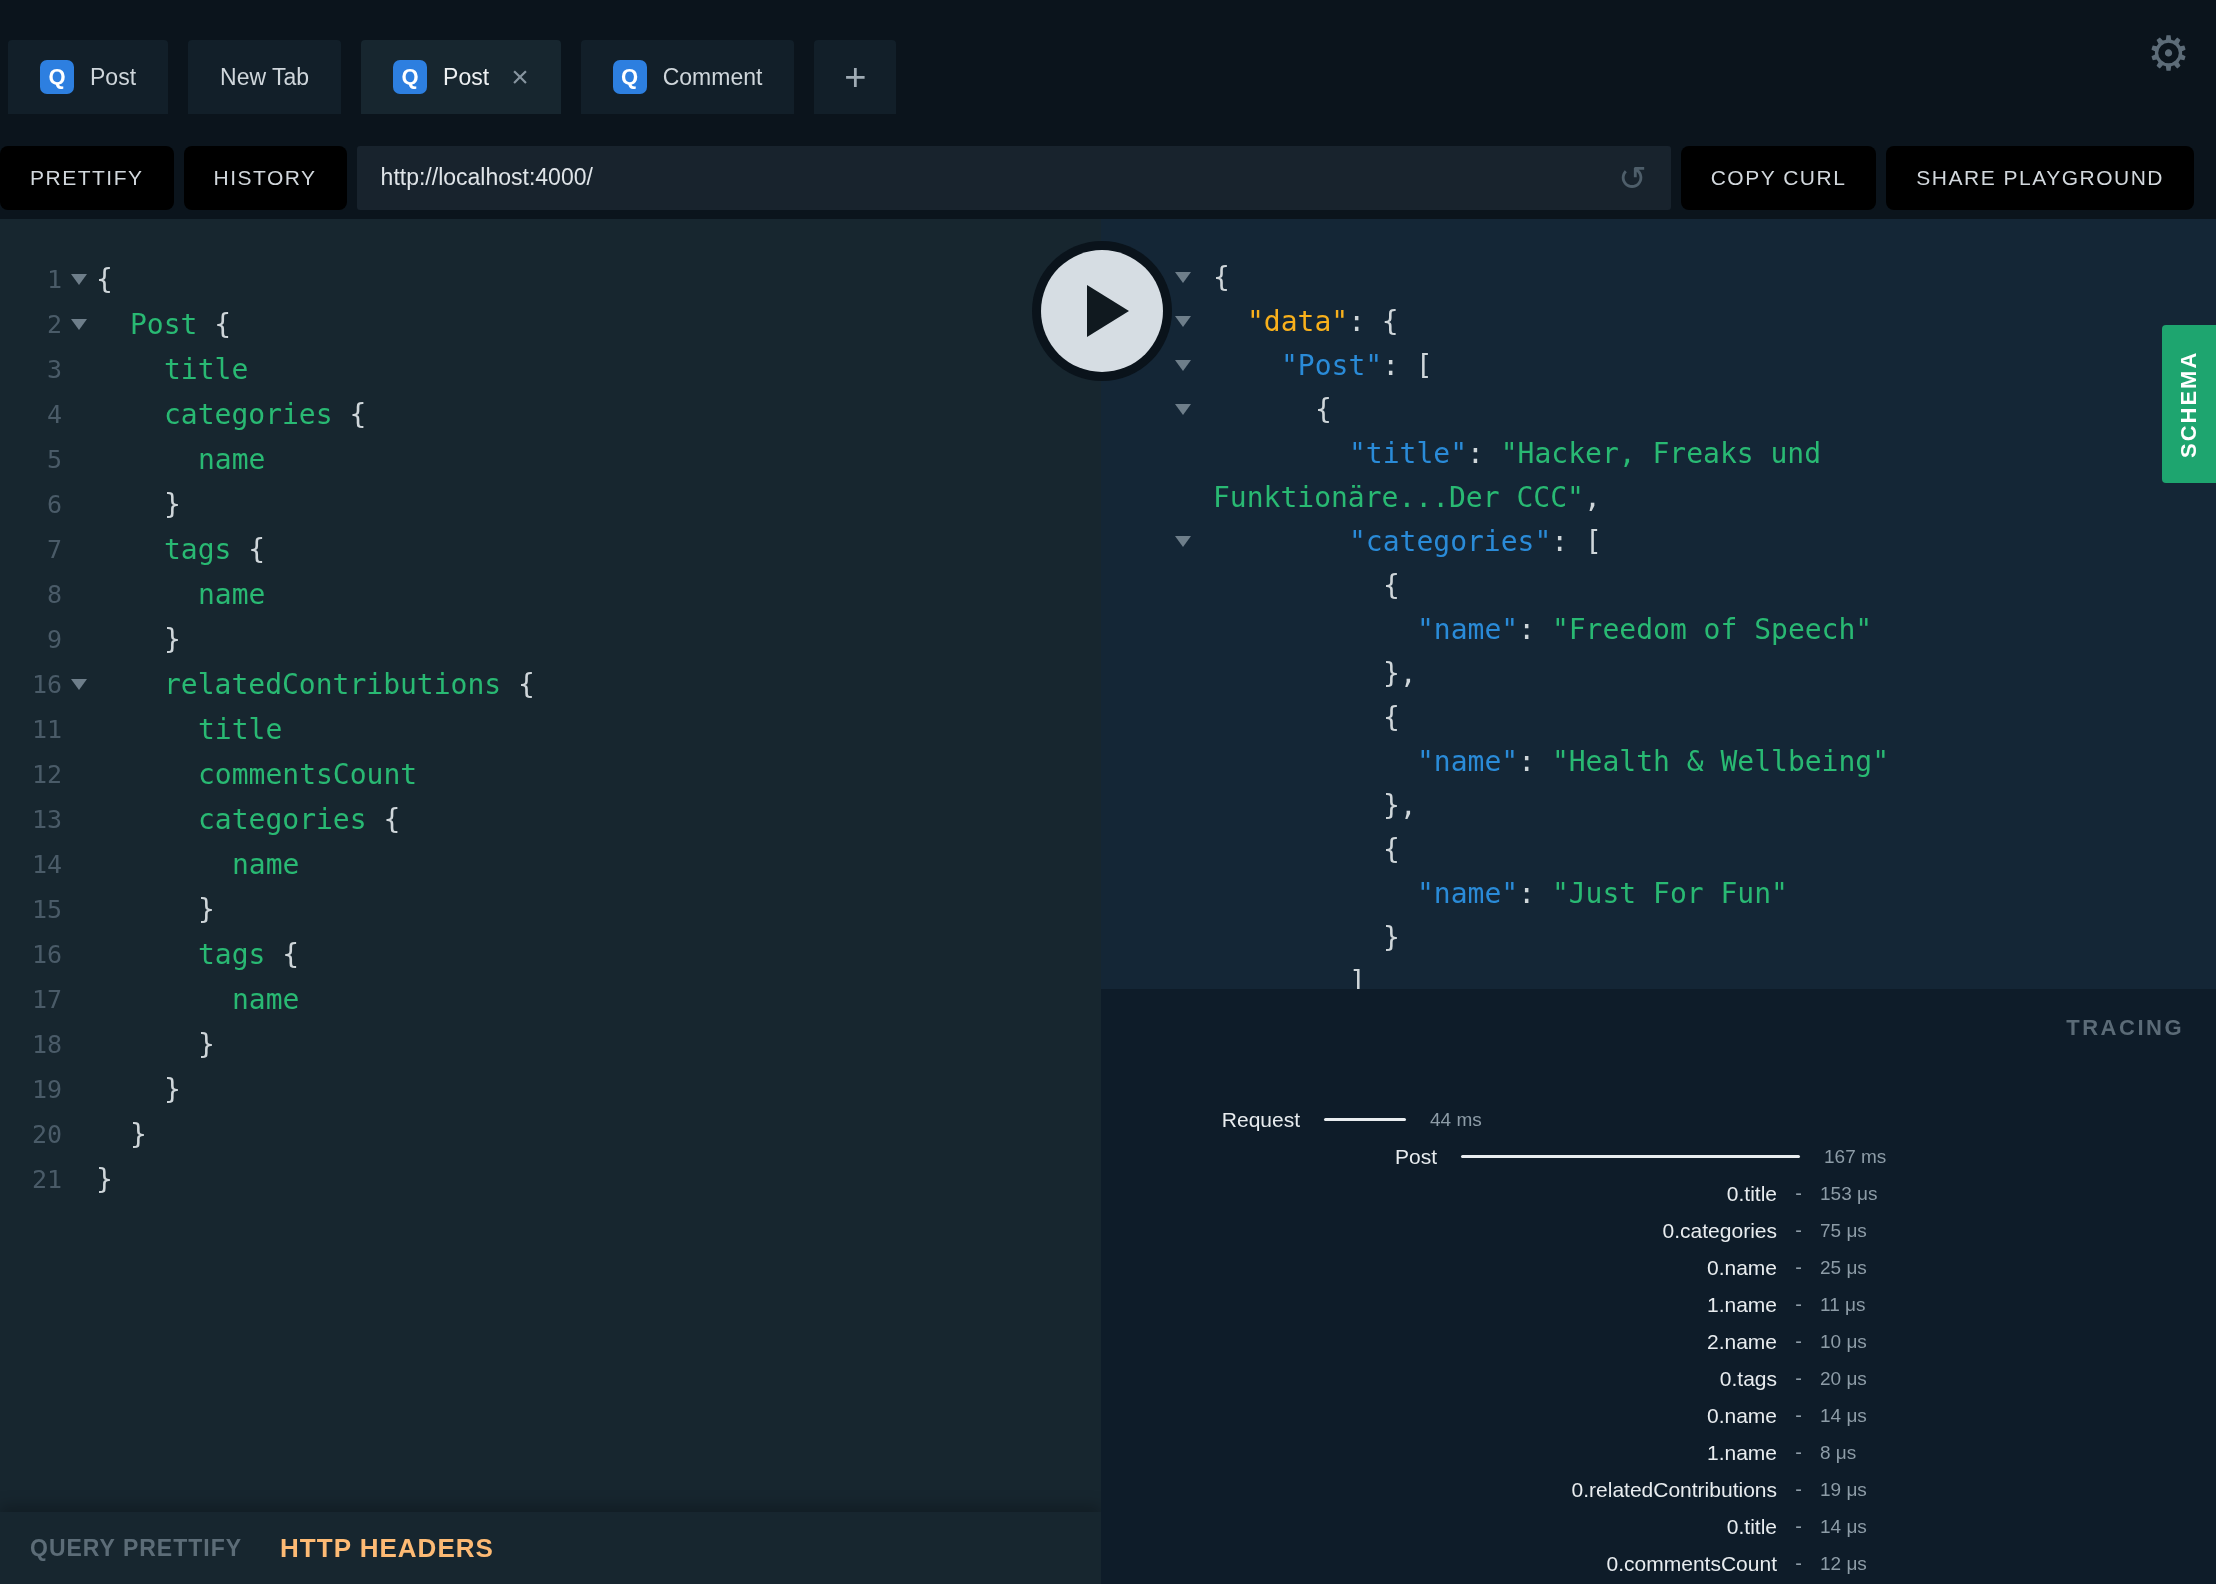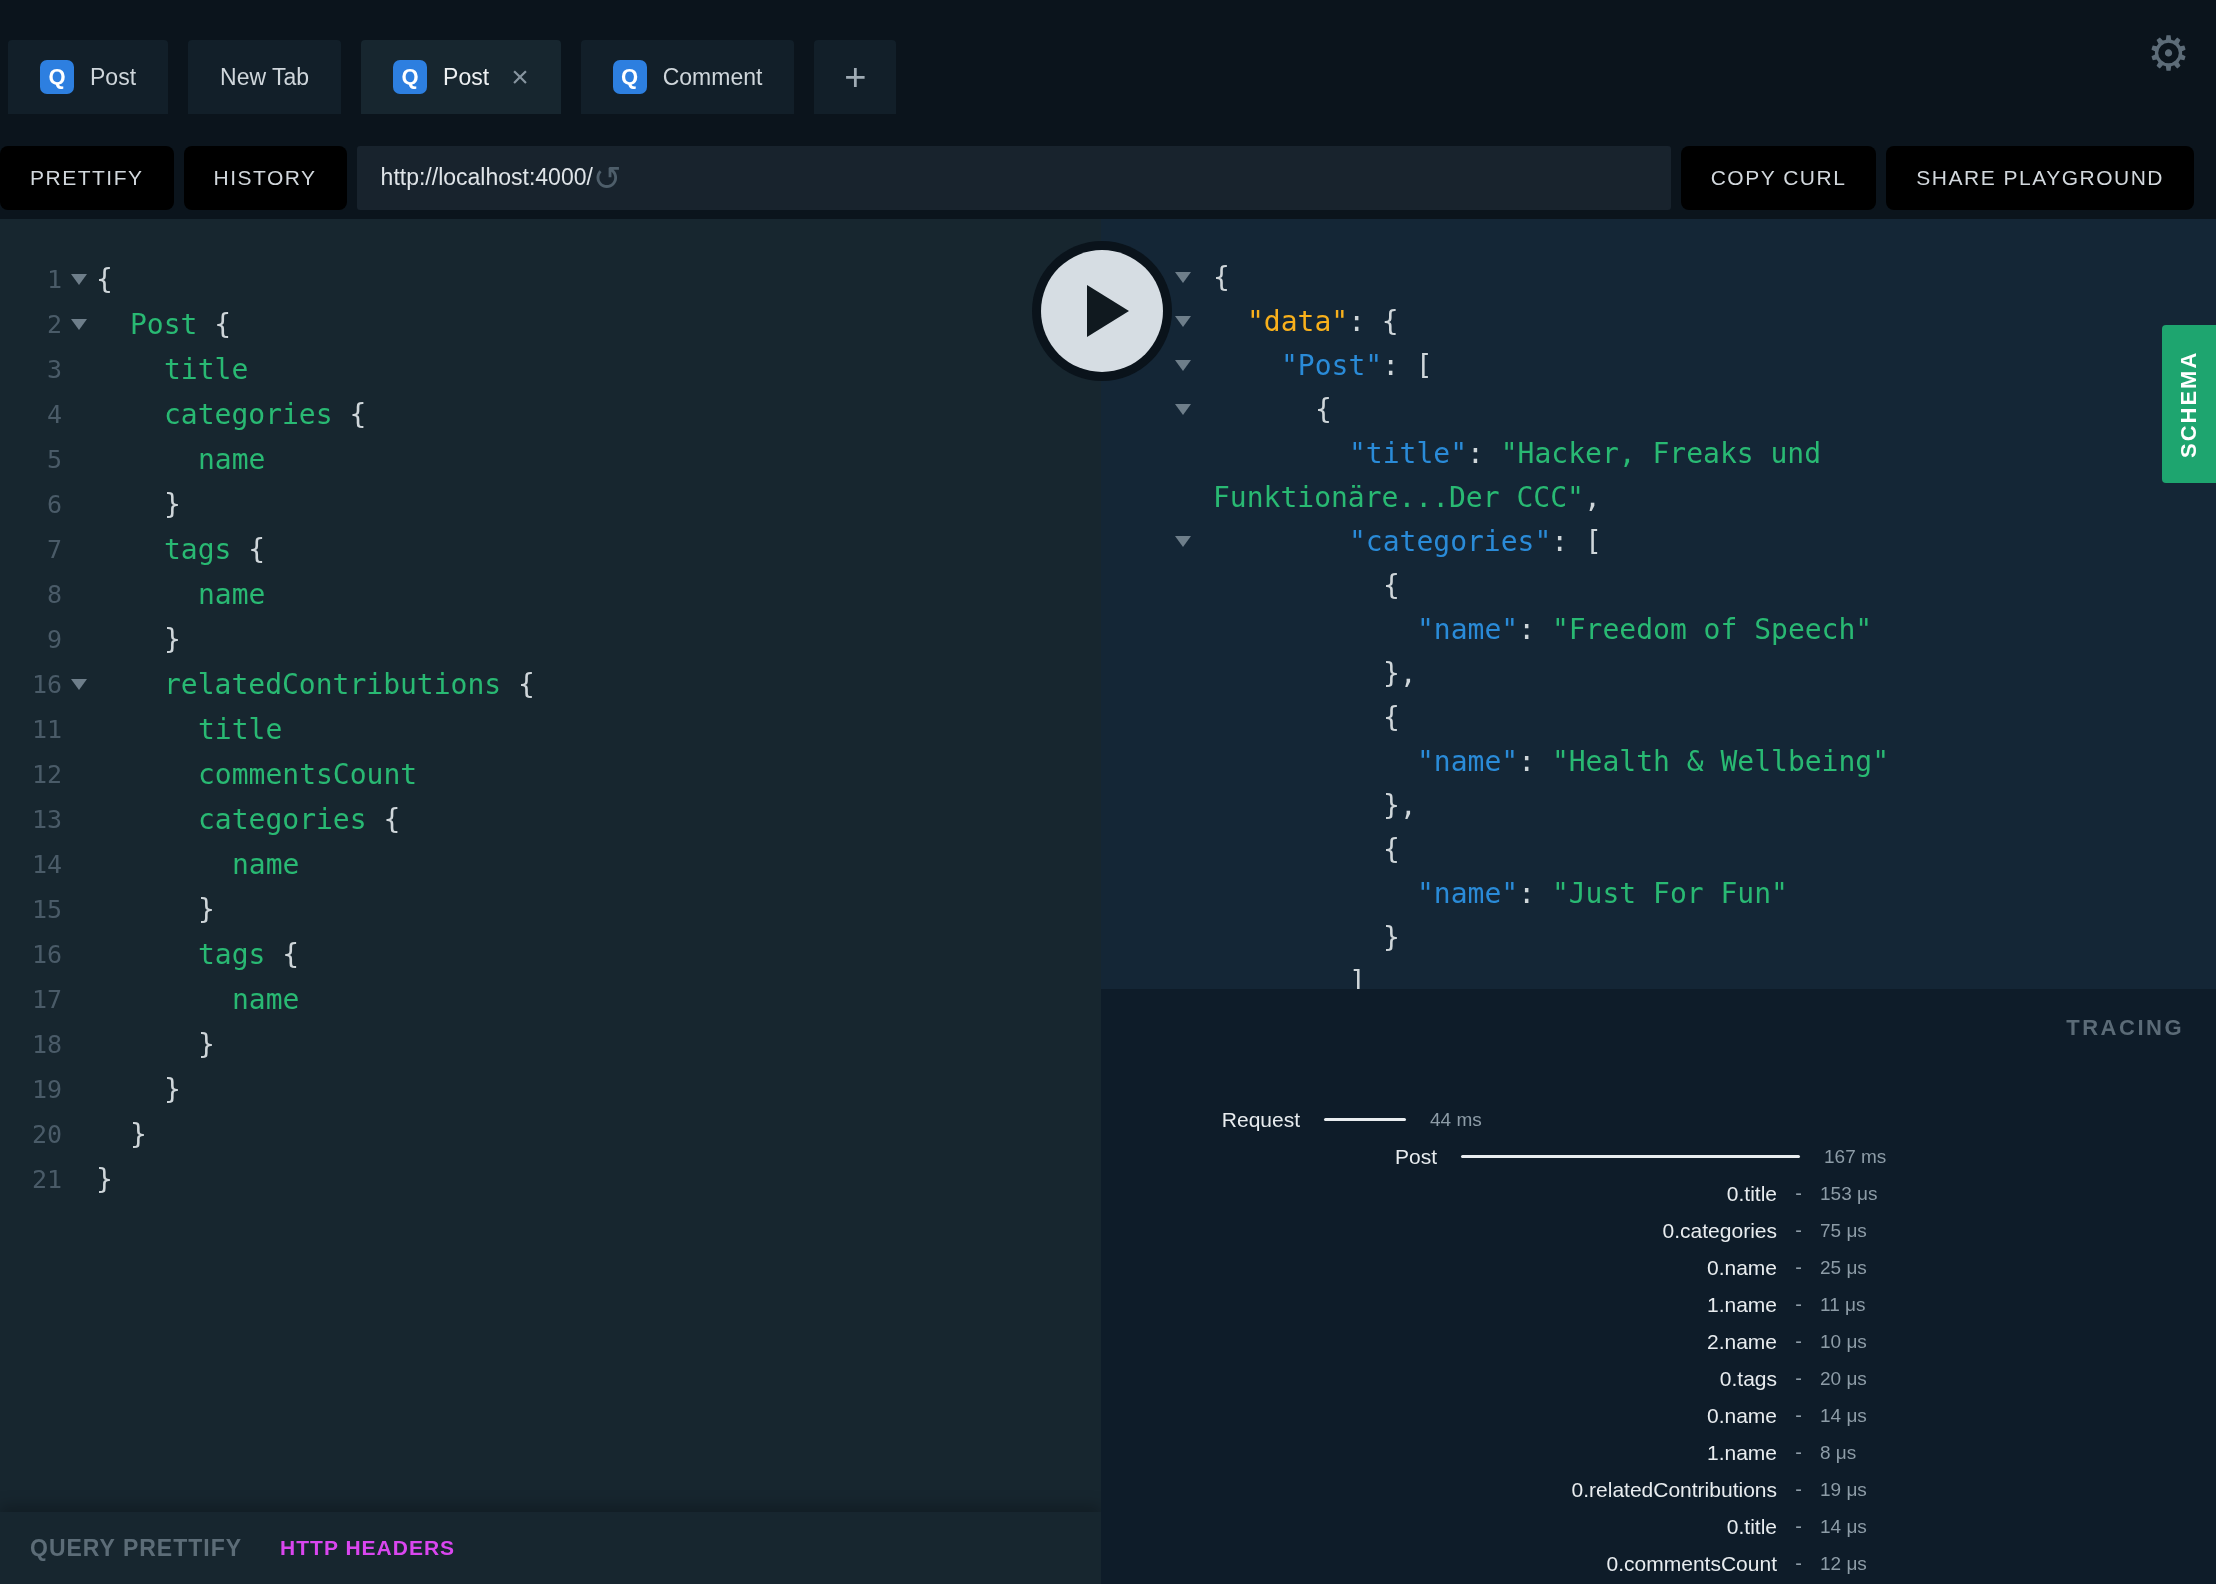--- a/index.html
+++ b/index.html
@@ -17,41 +17,41 @@
   .tab { height: 74px; background: #121f29; display: flex; align-items: center; padding: 0 32px; margin-right: 20px; border-radius: 4px 4px 0 0; color: #cfd6db; font-size: 23px; cursor: pointer; }
   .tab.active { background: #17262f; color: #eef1f3; }
   .badge { width: 34px; height: 34px; border-radius: 7px; background: #2d7fe0; color: #ffffff; font-weight: bold; font-size: 22px; display: flex; align-items: center; justify-content: center; margin-right: 16px; flex: none; }
   .close { margin-left: 22px; color: #8795a0; font-size: 30px; line-height: 1; }
   .newtab { height: 74px; width: 82px; background: #121f29; color: #9fabb4; font-size: 38px; border: none; border-radius: 4px 4px 0 0; cursor: pointer; font-family: inherit; }
   .gear { position: absolute; right: 26px; top: 30px; font-size: 48px; color: #5d6c78; cursor: pointer; line-height: 1; }
 
   
   .toolbar { height: 83px; background: #0b141c; display: flex; align-items: center; gap: 10px; padding-right: 22px; flex: none; }
   .tbtn { height: 64px; background: #000000; border: none; border-radius: 8px; color: #d2d8dd; font-size: 21px; letter-spacing: 1.5px; padding: 0 30px; font-family: inherit; cursor: pointer; flex: none; }
-  .urlbox { flex: 1; height: 64px; background: #18232d; border-radius: 3px; display: flex; align-items: center; justify-content: flex-start; padding: 0 24px; color: #dfe4e8; font-size: 23px; min-width: 0; }
+  .urlbox { flex: 1; height: 64px; background: #18232d; border-radius: 3px; display: flex; align-items: center; justify-content: space-between; padding: 0 24px; color: #dfe4e8; font-size: 23px; min-width: 0; }
   .reload { color: #4e5e6a; font-size: 34px; line-height: 1; cursor: pointer; }
 
   
   .main { flex: 1; display: flex; position: relative; overflow: hidden; }
   .editor { width: 1101px; background: #17262f; display: flex; flex-direction: column; flex: none; }
   .code { flex: 1; overflow: hidden; padding-top: 38px; font-family: "DejaVu Sans Mono", monospace; }
   .cline { display: flex; height: 45px; align-items: center; }
   .lnum { width: 62px; text-align: right; color: #4a5b68; font-size: 25px; flex: none; font-family: "DejaVu Sans Mono", monospace; }
   .gut { width: 34px; flex: none; display: flex; justify-content: center; align-items: center; }
   .arrow { width: 0; height: 0; border-left: 8px solid transparent; border-right: 8px solid transparent; border-top: 11px solid #6e7e8a; }
   .ct { white-space: pre; font-size: 28px; color: #d2d8dc; }
   .tok-f { color: #29b973; }
   .tok-p { color: #cfd6da; }
   .tok-k { color: #2a8bd8; }
   .tok-kd { color: #f8b01c; }
   .tok-s { color: #29b973; }
 
   .varsbar { height: 72px; display: flex; align-items: center; gap: 38px; padding-left: 30px; background: #17262f; box-shadow: 0 -6px 14px rgba(0,0,0,0.25); flex: none; }
   .qv { color: #5c6c77; font-size: 23px; font-weight: bold; letter-spacing: 1px; cursor: pointer; }
-  .hh { color: #d946ef; font-size: 21px; font-weight: bold; letter-spacing: 1px; cursor: pointer; }
+  .hh { color: #fdba74; font-size: 26px; font-weight: bold; letter-spacing: 1px; cursor: pointer; }
 
   .right { flex: 1; display: flex; flex-direction: column; min-width: 0; }
   .response { height: 770px; background: #142636; overflow: hidden; padding-top: 36px; font-family: "DejaVu Sans Mono", monospace; flex: none; }
   .response .cline { height: 44px; padding-left: 64px; }
   .response .gut { width: 48px; justify-content: flex-start; padding-left: 10px; }
 
   
   .tracing { flex: 1; background: #0e1c29; position: relative; overflow: hidden; }
   .tracing-title { position: absolute; top: 26px; right: 32px; color: #5b6b77; font-size: 22px; font-weight: bold; letter-spacing: 2.5px; }
   .trows { position: absolute; top: 112px; left: 0; right: 0; }

